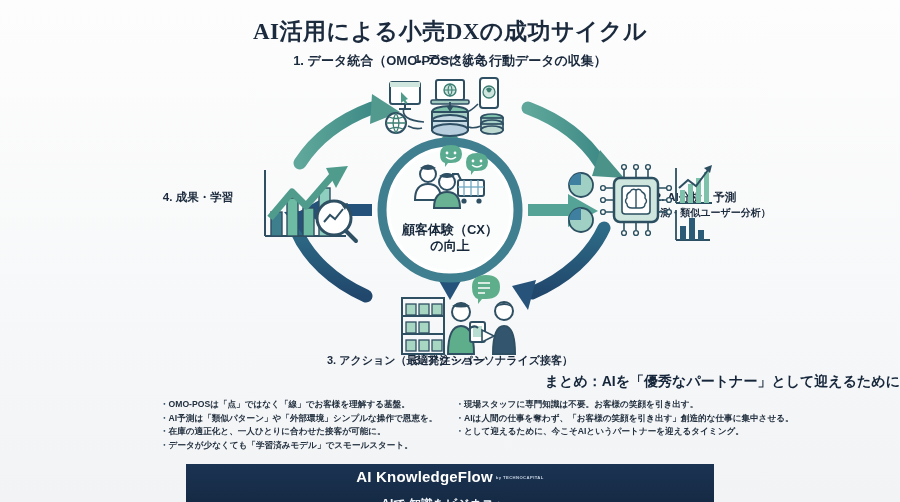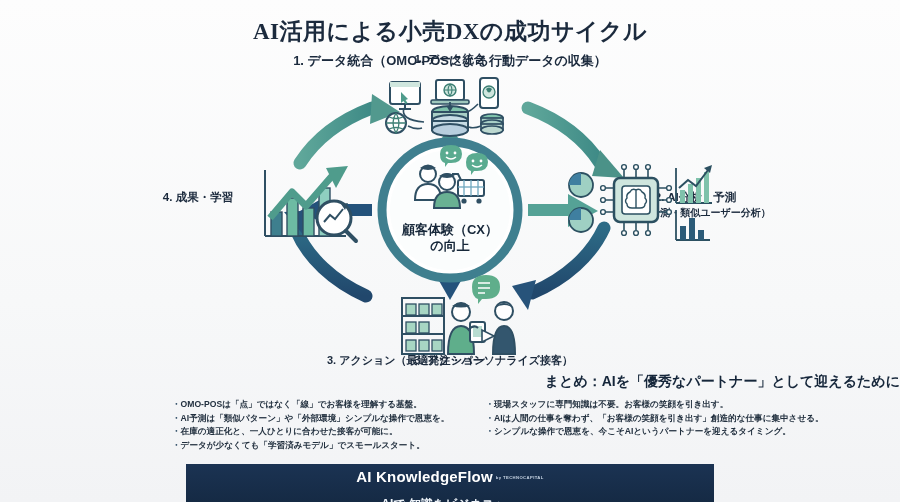--- a/index.html
+++ b/index.html
@@ -36,22 +36,22 @@
 
   
   .diagram { position: absolute; top: 68px; left: 0; width: 876px; height: 290px; }
 
   
   .summary-head {
     position: absolute; top: 373px; left: 0; width: 900px;
     text-align: right; font-size: 14px; font-weight: bold; color: #15263a;
   }
   .bullets {
-    position: absolute; top: 398px; left: 172px; width: 580px;
-    display: flex; gap: 36px;
+    position: absolute; top: 398px; left: 160px; width: 580px;
+    display: flex; gap: 18px;
   }
   .bullets .col { flex: 1; }
   .bullets .b {
     font-size: 8.6px; color: #22303f; line-height: 1.58;
     white-space: nowrap; font-weight: bold;
   }
   .bullets .b::before { content: "・"; color: #2c4a63; }
 
   
   .footer {
@@ -373,21 +373,21 @@
   <div class="bullets">
     <div class="col">
       <div class="b">OMO-POSは「点」ではなく「線」でお客様を理解する基盤。</div>
       <div class="b">AI予測は「類似パターン」や「外部環境」シンプルな操作で恩恵を。</div>
       <div class="b">在庫の適正化と、一人ひとりに合わせた接客が可能に。</div>
       <div class="b">データが少なくても「学習済みモデル」でスモールスタート。</div>
     </div>
     <div class="col">
       <div class="b">現場スタッフに専門知識は不要。お客様の笑顔を引き出す。</div>
       <div class="b">AIは人間の仕事を奪わず、「お客様の笑顔を引き出す」創造的な仕事に集中させる。</div>
-      <div class="b">シンプルな操作で恩恵を、今こそAIというパートナーを迎えるタイミング。</div>
+      <div class="b">として迎えるために、今こそAIというパートナーを迎えるタイミング。</div>
     </div>
   </div>
 
   <div class="footer">
     <div>
       <span class="brand">AI KnowledgeFlow</span><span class="by">by TECHNOCAPITAL</span>
     </div>
     <div class="tagline">AIで 知識をビジネスへ。</div>
   </div>
 

